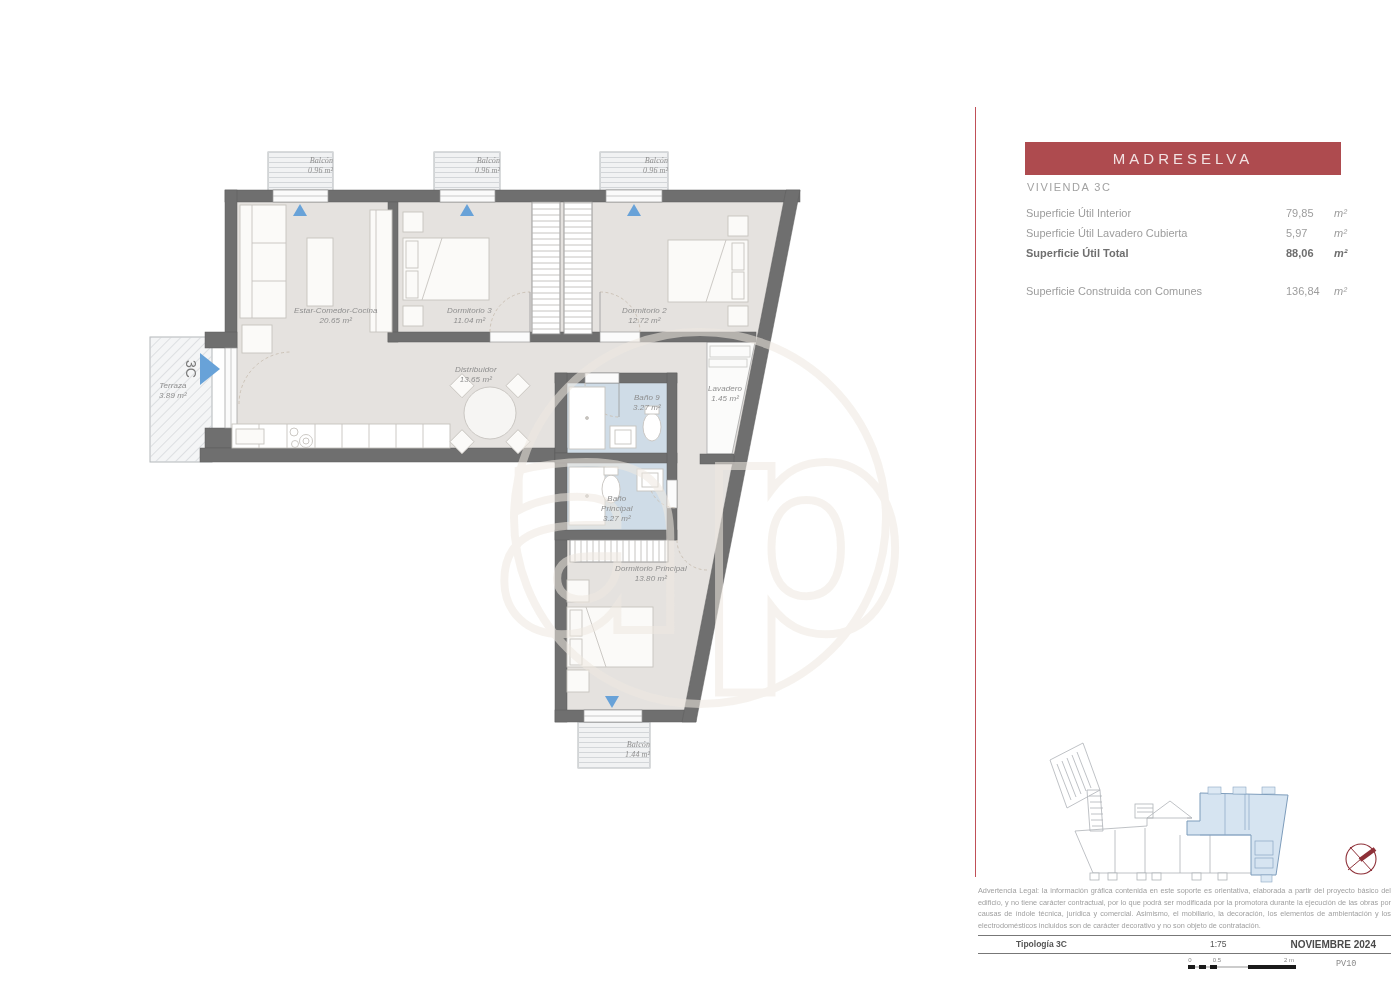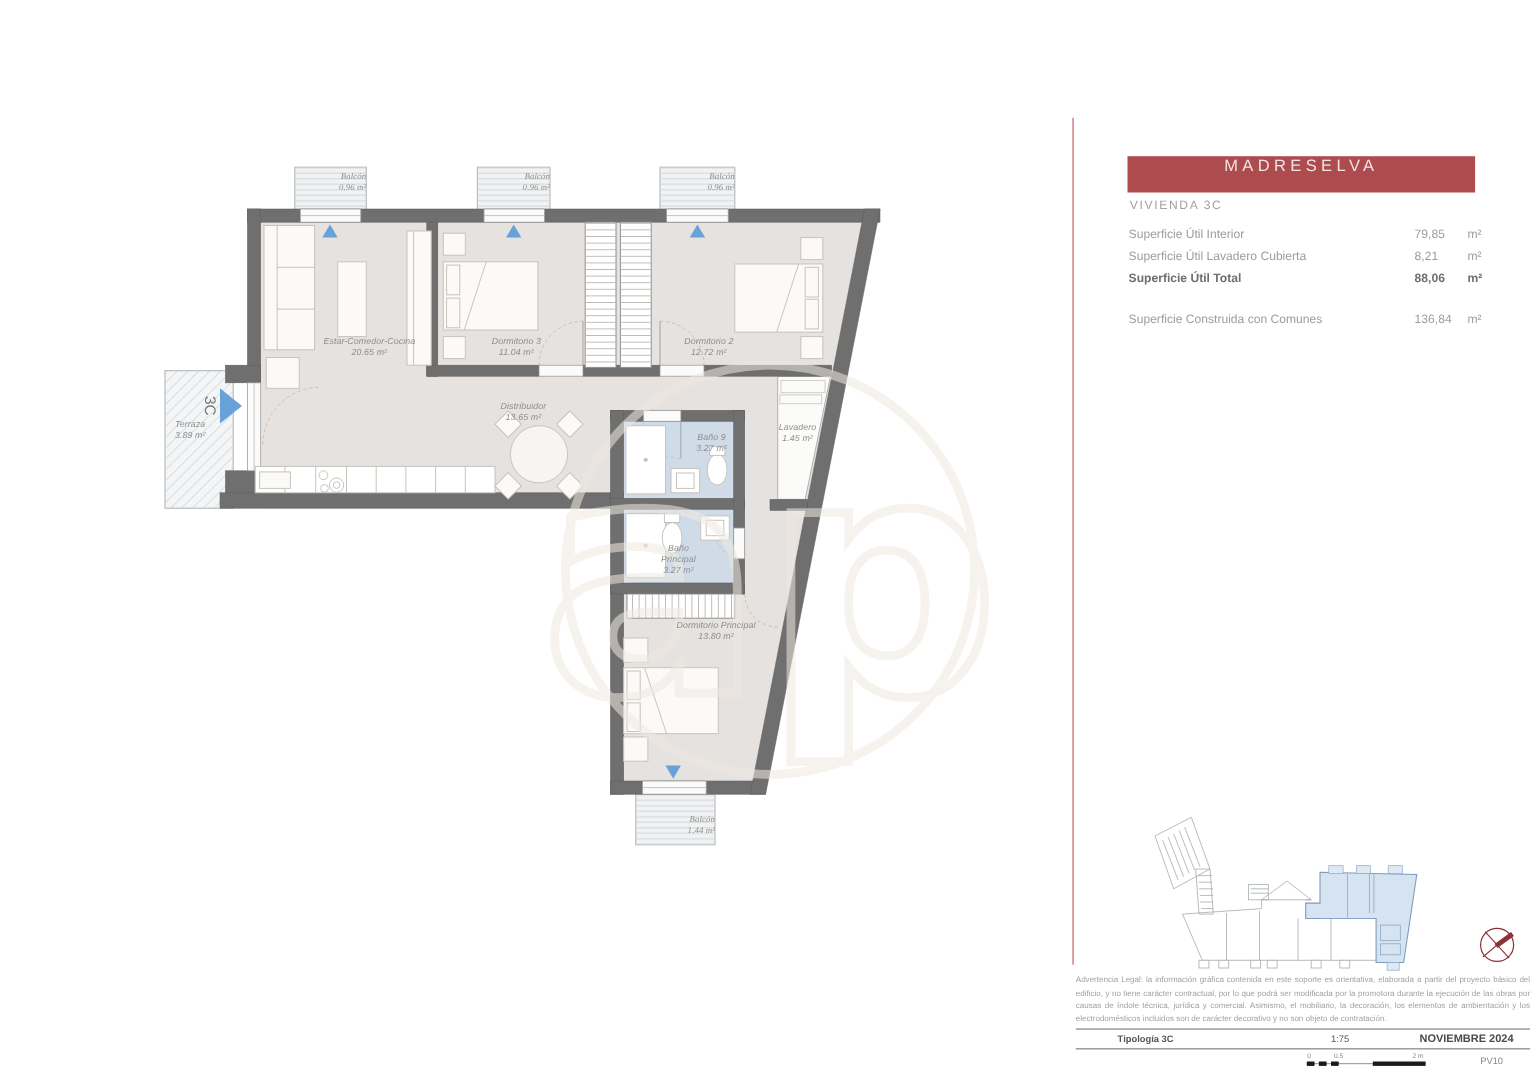--- a/index.html
+++ b/index.html
@@ -7,37 +7,37 @@
         font-family:"Liberation Sans",sans-serif;}
   svg{display:block;}
   
   .lbl{position:absolute;z-index:5;font-style:italic;font-size:8px;line-height:1.25;
        color:#8e8e8e;letter-spacing:0.1px;text-align:center;}
   .lbl span{display:block;}
   .ctr{text-align:right;font-family:Liberation Serif, serif;}
   .lbl3 span{display:block;}
   
   #banner{position:absolute;left:1025px;top:142px;width:316px;height:33px;background:#ae4b4f;
-          display:flex;align-items:flex-start;justify-content:center;z-index:6;}
+          display:flex;align-items:center;justify-content:center;z-index:6;}
   #banner span{color:#f2e2e2;font-size:15px;letter-spacing:4px;font-weight:400;}
   #subtitle{position:absolute;left:1027px;top:181px;font-size:11px;letter-spacing:1.5px;color:#a2a2a2;}
   .srow{position:absolute;left:1026px;width:350px;height:20px;font-size:11px;color:#9d9d9d;white-space:nowrap;}
   .srow .sval{position:absolute;left:260px;}
-  .srow .sunit{position:absolute;left:308px;}
+  .srow .sunit{position:absolute;left:308px;font-style:italic;}
   .srow.total{color:#6f6f6f;font-weight:bold;}
   #redline{position:absolute;left:975px;top:107px;width:1px;height:770px;background:#c05058;}
   
   #legal{position:absolute;left:978px;top:885px;width:413px;font-size:7.3px;line-height:1.58;
          color:#a0a0a0;text-align:justify;}
   .frule{position:absolute;left:978px;width:413px;height:1px;background:#777;}
   #tipologia{position:absolute;left:978px;top:939px;font-size:8.5px;font-weight:bold;color:#555;margin-left:38px;}
   #scale-text{position:absolute;left:1210px;top:939px;font-size:8.5px;color:#555;}
   #date-text{position:absolute;left:1276px;top:939px;width:100px;text-align:right;
              font-size:10px;font-weight:bold;color:#4a4a4a;}
-  #pv{position:absolute;left:1336px;top:959px;width:40px;text-align:center;font-size:8.5px;color:#8a8a8a;}
+  #pv{position:absolute;left:1336px;top:959px;width:40px;text-align:left;font-size:8.5px;color:#8a8a8a;font-family:Liberation Mono, monospace;}
   .abs{position:absolute;}
 </style>
 </head>
 <body>
 
 <div id="page">
 
   <div class="abs" style="left:140px;top:140px;width:680px;height:640px;z-index:1">
     <svg width="680" height="640" viewBox="0 0 680 640">
       <defs>
@@ -299,21 +299,21 @@
     <span>MADRESELVA</span>
   </div>
   <div id="subtitle">VIVIENDA 3C</div>
 
   <div class="srow" style="top:207px">
     <span>Superficie Útil Interior</span>
     <span class="sval">79,85</span>
     <span class="sunit">m²</span></div>
   <div class="srow" style="top:227px">
     <span>Superficie Útil Lavadero Cubierta</span>
-    <span class="sval">8,21</span>
+    <span class="sval">5,97</span>
     <span class="sunit">m²</span></div>
   <div class="srow total" style="top:247px">
     <span>Superficie Útil Total</span>
     <span class="sval">88,06</span>
     <span class="sunit">m²</span></div>
   <div class="srow" style="top:285px">
     <span>Superficie Construida con Comunes</span>
     <span class="sval">136,84</span>
     <span class="sunit">m²</span></div>
 

